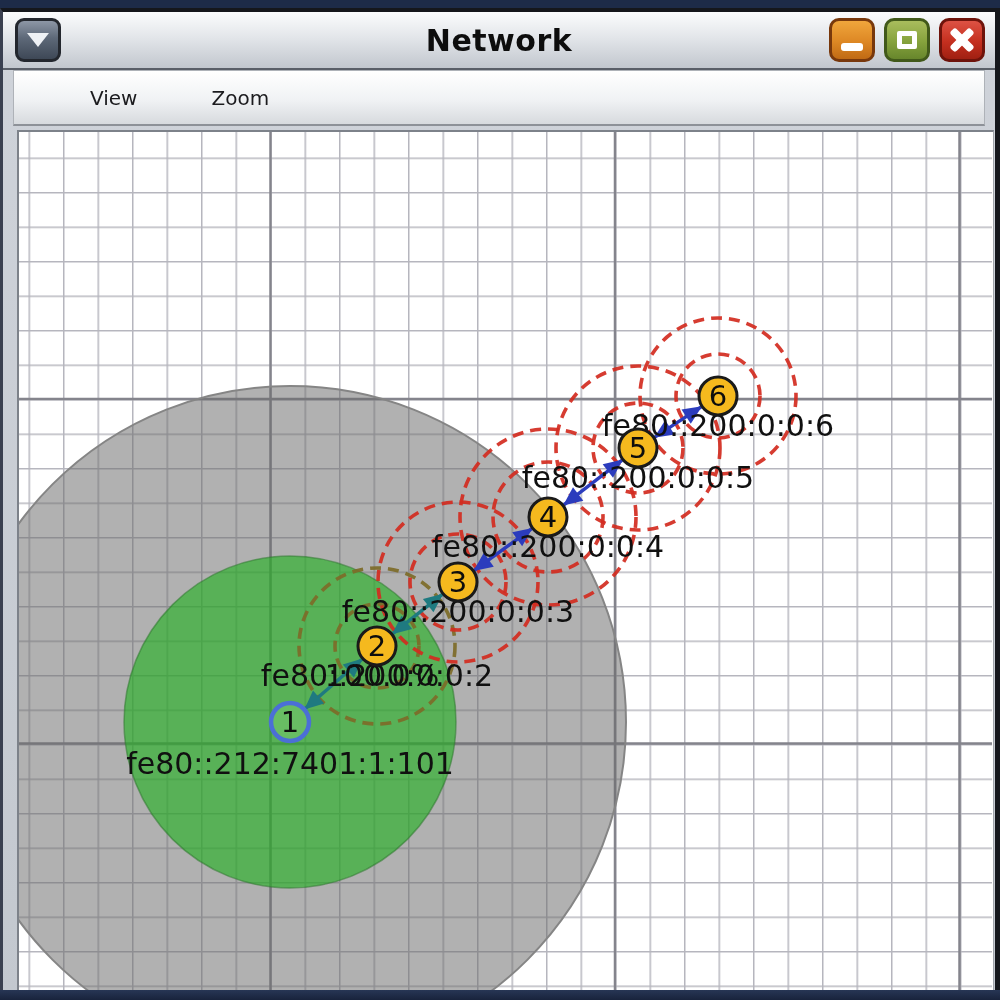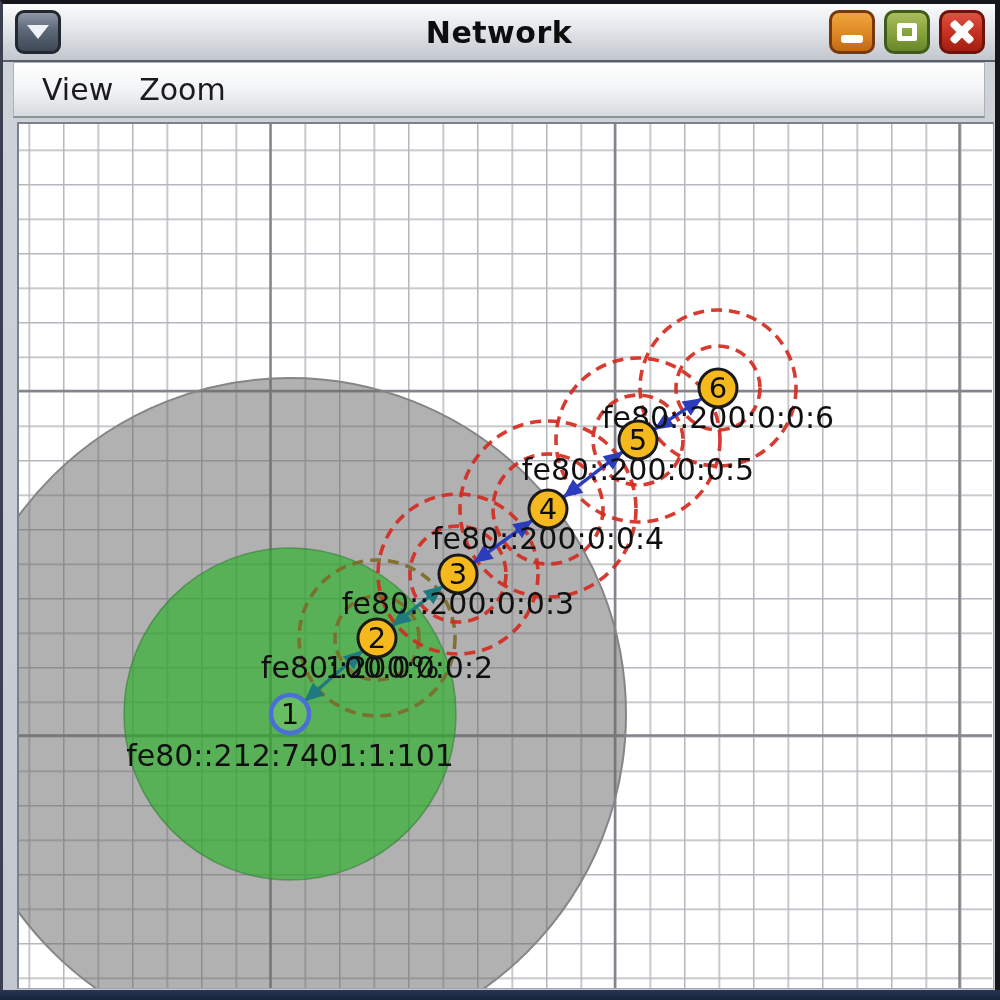--- a/index.html
+++ b/index.html
@@ -2,21 +2,21 @@
 <html><head>
 <meta charset="utf-8">
 <style>
   html,body{margin:0;padding:0;}
   body{
     width:1000px;height:1000px;overflow:hidden;
     background:#1d2b48;
     font-family:"DejaVu Sans","Liberation Sans",sans-serif;
   }
   .window{
-    position:absolute;left:0;top:0;width:1000px;height:990px;
+    position:absolute;left:0;top:8px;width:1000px;height:990px;
     background:linear-gradient(180deg,#cfd3da 0%,#c3c8cf 100%);
     border-top:4px solid #15171c;
     border-right:5px solid #15171c;
     border-left:3px solid #3a4050;
     box-sizing:border-box;
     padding-left:40px;
   }
   
   .titlebar{
     position:absolute;left:0;top:0;width:100%;height:56px;
@@ -73,21 +73,21 @@
   .glyph-close::after{transform:translate(-50%,-50%) rotate(-45deg);}
   
   .menubar{
     position:absolute;left:10px;top:58px;width:calc(100% - 20px);height:56px;
     background:linear-gradient(180deg,#ffffff 0%,#f0f2f4 55%,#d7dade 100%);
     border:1px solid #aeb2b8;border-bottom:2px solid #8d9198;
     box-sizing:border-box;
     display:flex;align-items:center;gap:26px;
     padding-left:28px;
   }
-  .menu-item{font-size:30px;color:#1b1b1e;cursor:pointer;}
+  .menu-item{font-size:20px;color:#1b1b1e;cursor:pointer;margin-left:48px;}
   
   .canvas{
     position:absolute;left:14px;top:118px;width:977px;height:867px;
     background:#ffffff;
     border-top:2px solid #7d828a;border-left:2px solid #7d828a;
     border-right:1px solid #a0a4aa;border-bottom:1px solid #a0a4aa;
     box-sizing:border-box;
   }
   .canvas svg{display:block;}
   .frame-bottom{

